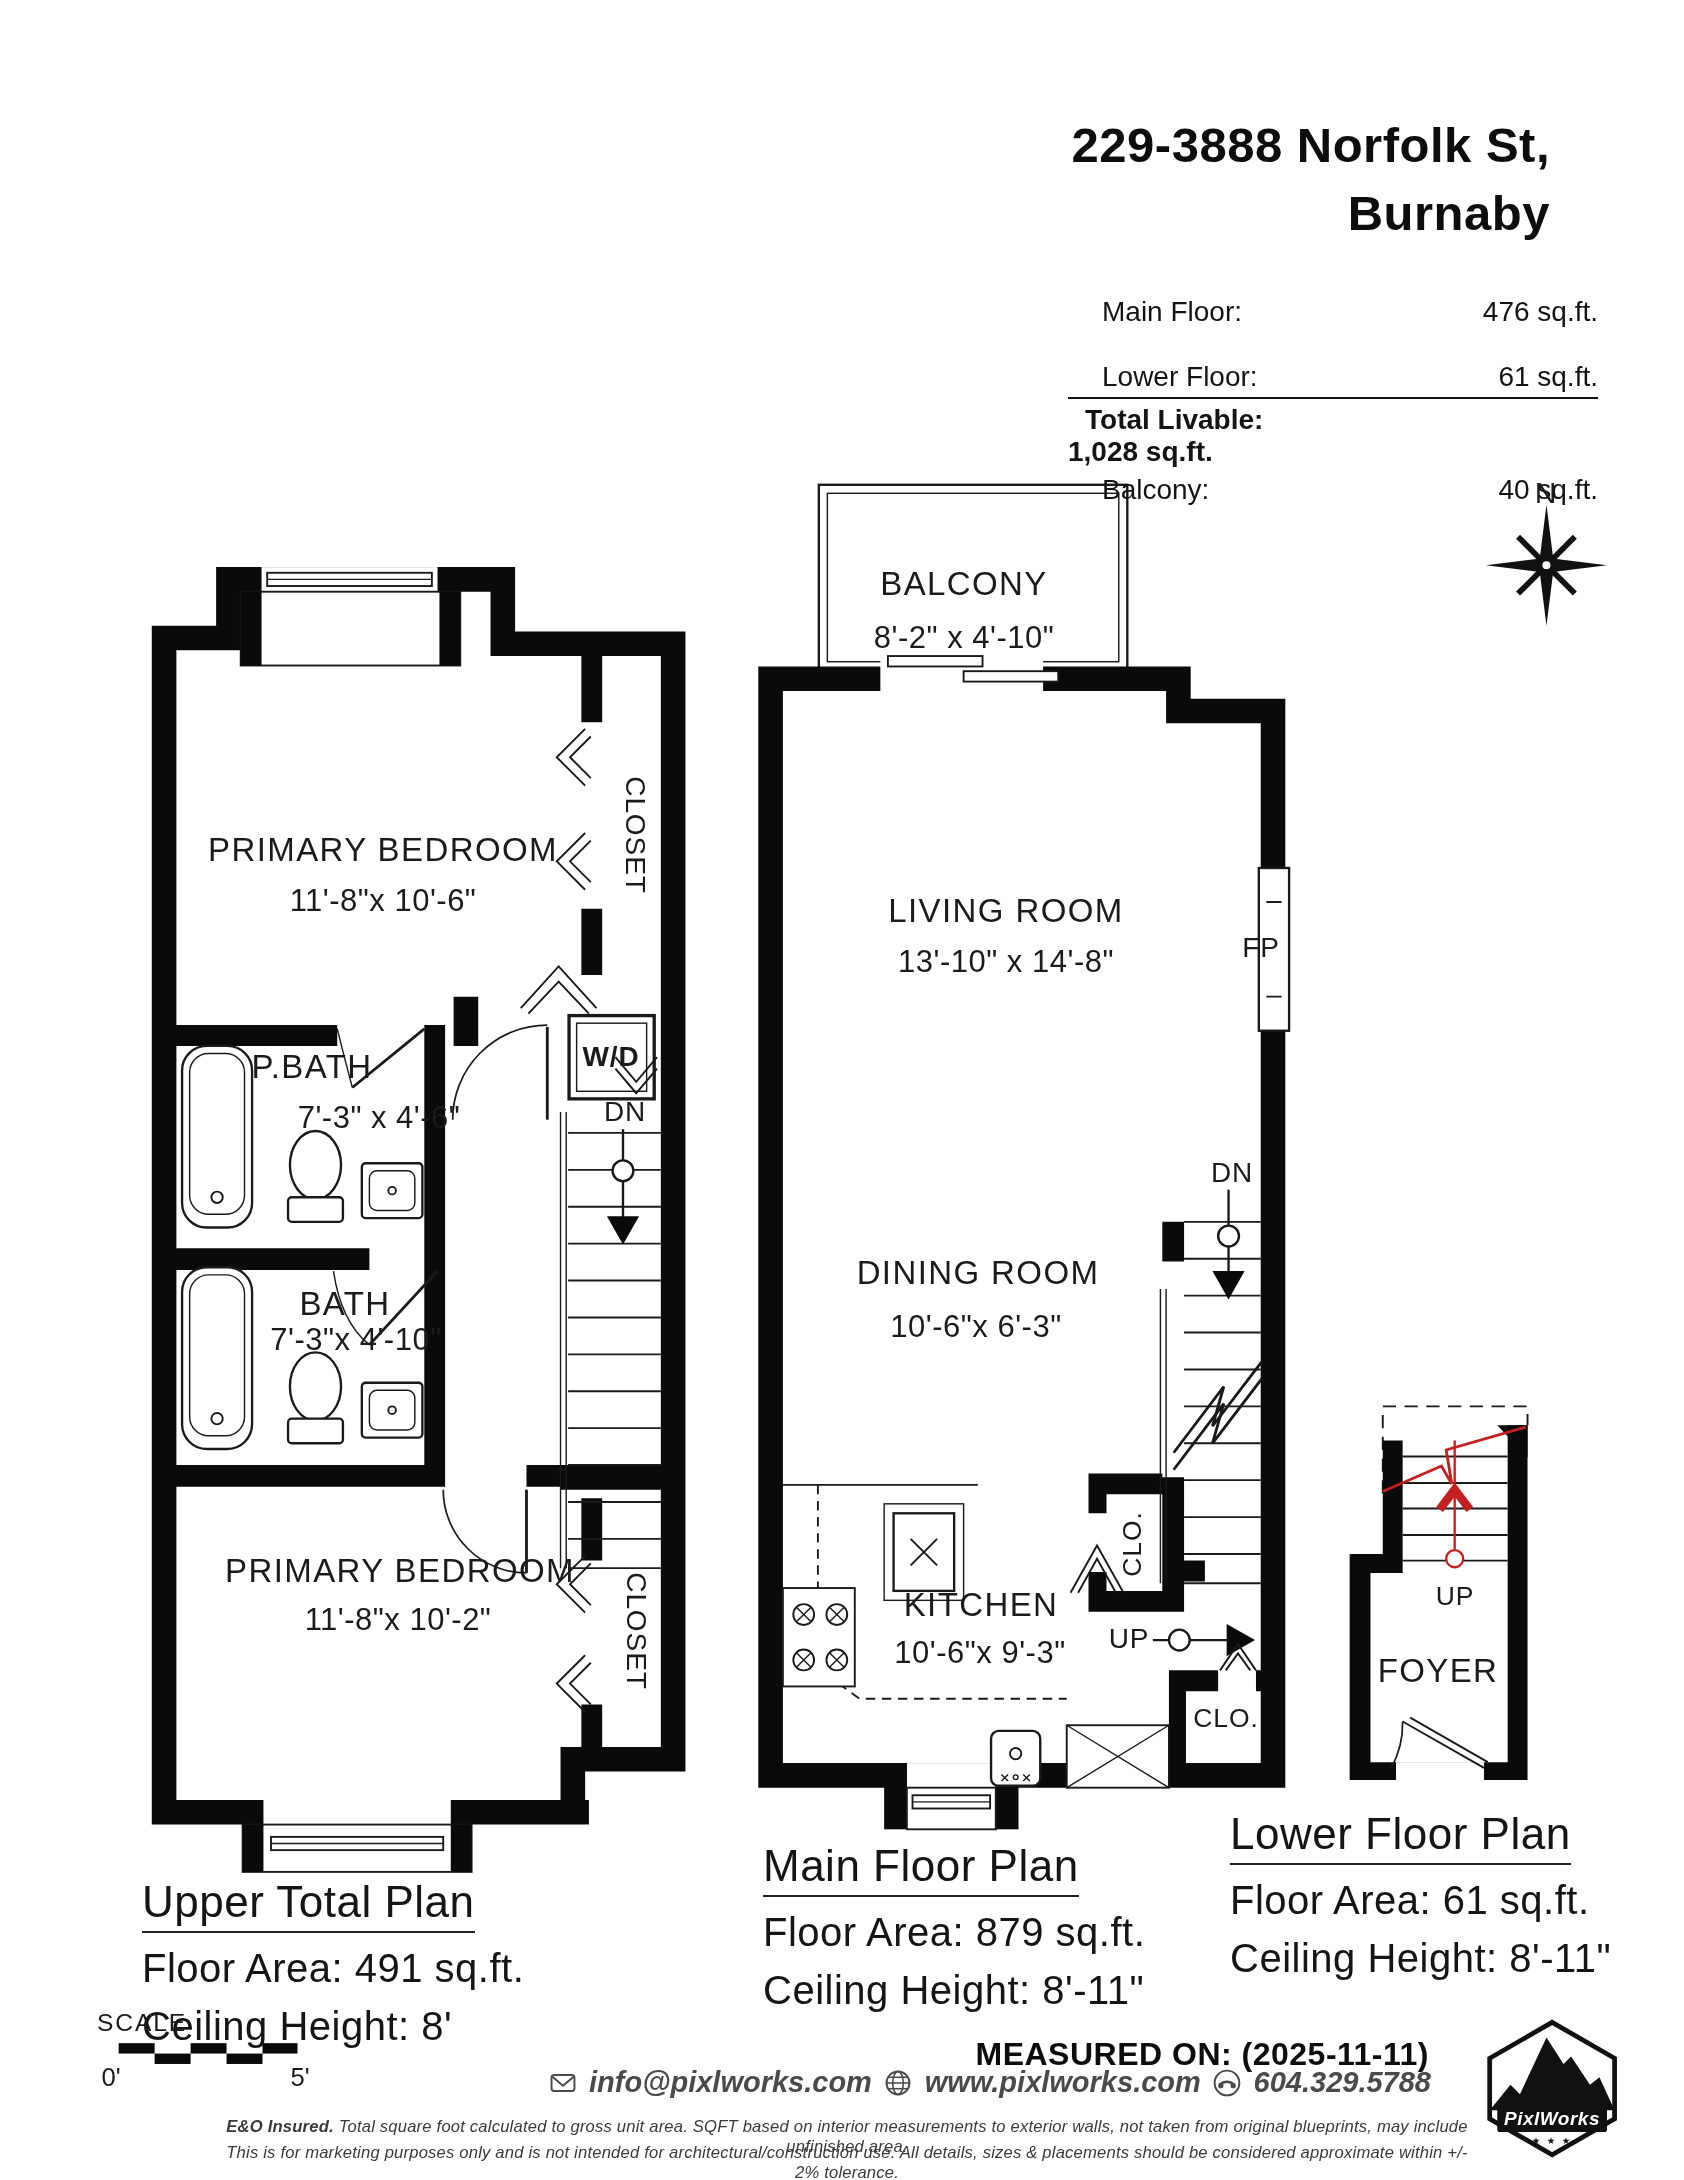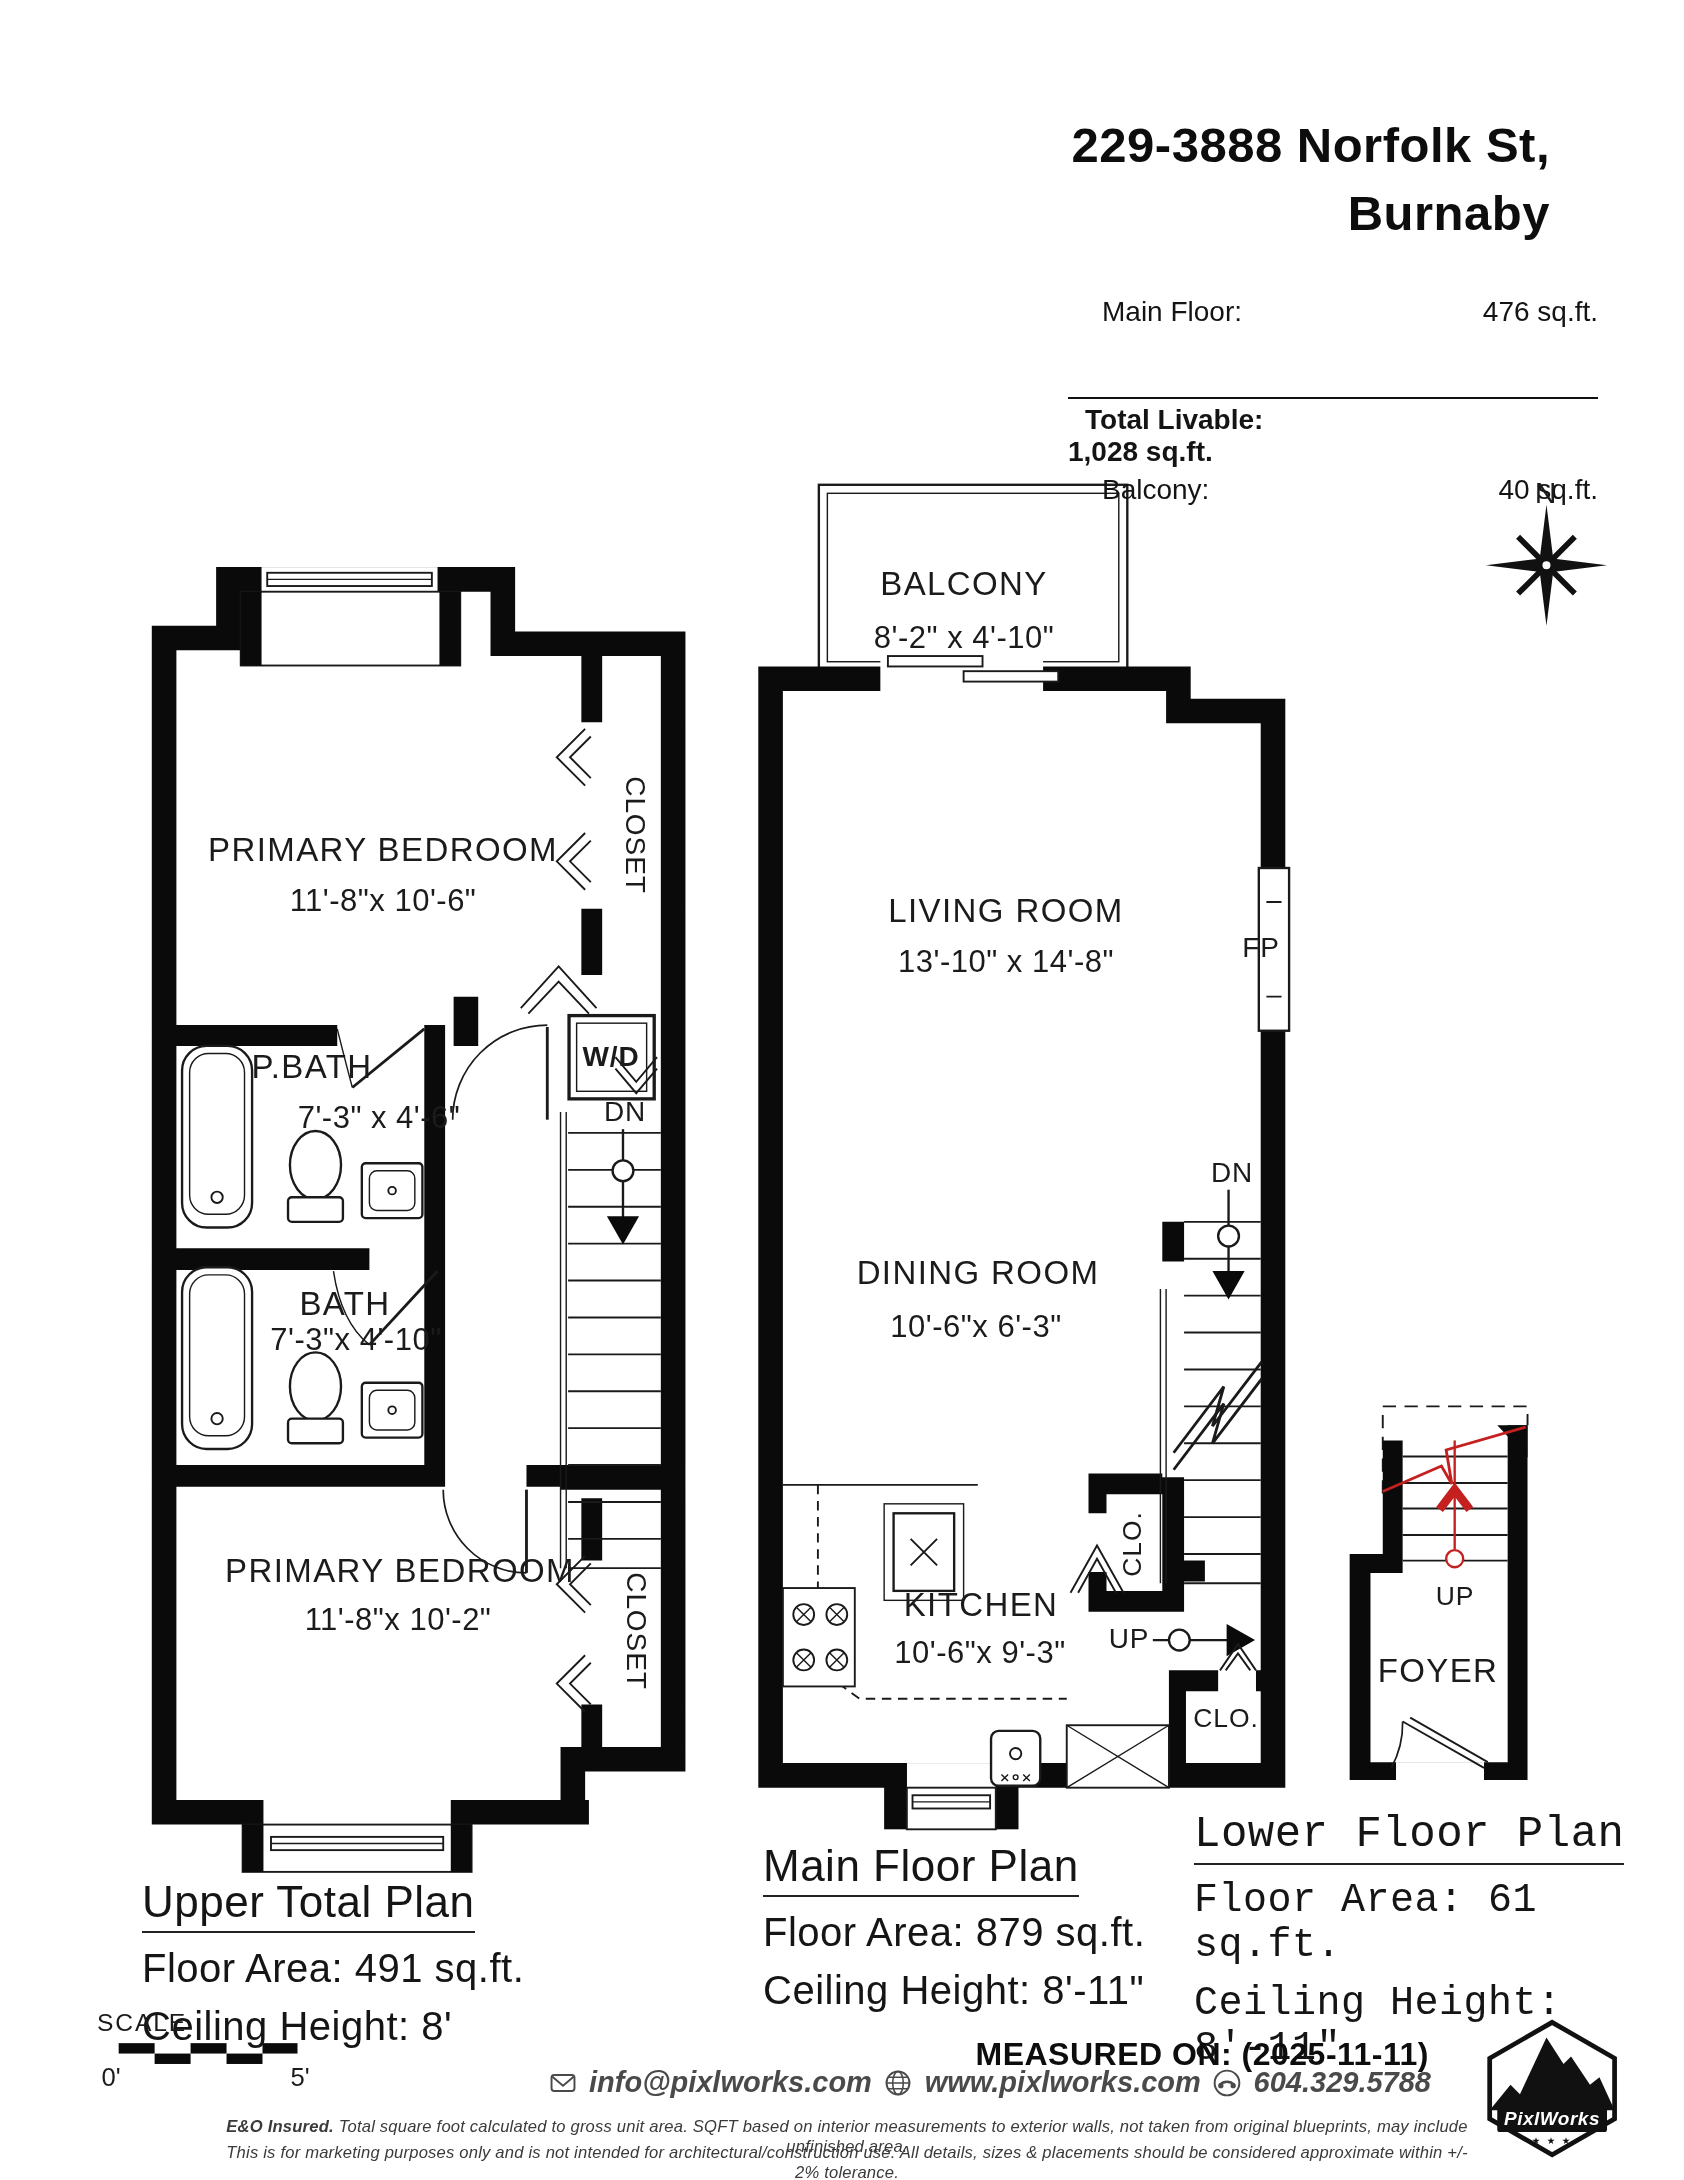--- a/index.html
+++ b/index.html
@@ -262,20 +262,24 @@
   </g>
 </svg>
 
 <div class="addr" style="top:93px;">229-3888 Norfolk St,</div>
 <div class="addr" style="top:161px;">Burnaby</div>
 
 <div class="arearow" style="top:272px;">
   <span class="lab">Main Floor:</span>
   <span class="val">476 sq.ft.</span>
 </div>
+<div class="arearow" style="top:337px;">
+  <span class="lab">Lower Floor:</span>
+  <span class="val">61 sq.ft.</span>
+</div>
 <div class="rule" style="top:373px;"></div>
 <div class="arearow" style="top:380px;font-weight:700;flex-direction:column;">
   <span class="lab" style="padding-left:17px;">Total Livable:</span>
   <span class="val">1,028 sq.ft.</span>
 </div>
 <div class="arearow" style="top:450px;">
   <span class="lab">Balcony:</span>
   <span class="val">40 sq.ft.</span>
 </div>
 
@@ -316,21 +320,21 @@
 
 <div class="titleblock" style="left:763px;top:1817px;">
   <div class="t">Main Floor Plan</div>
   <div class="a">Floor Area: 879 sq.ft.</div>
   <div class="a">Ceiling Height: 8'-11"</div>
 </div>
 
 <div class="c tag" style="left:1455px;top:1572px;font-size:26.5px;">UP</div>
 <div class="c room" style="left:1438px;top:1646px;">FOYER</div>
 
-<div class="titleblock" style="left:1194px;top:1785px;font-family:Liberation Mono, monospace;">
+<div class="titleblock" style="left:1230px;top:1785px;">
   <div class="t">Lower Floor Plan</div>
   <div class="a">Floor Area: 61 sq.ft.</div>
   <div class="a">Ceiling Height: 8'-11"</div>
 </div>
 
 <div class="scalelbl" style="left:97px;top:1985px;font-size:24.6px;letter-spacing:1.9px;">SCALE</div>
 <div class="c scalelbl" style="left:111px;top:2054px;">0'</div>
 <div class="c scalelbl" style="left:300px;top:2054px;">5'</div>
 
 <div class="measured">MEASURED ON: (2025-11-11)</div>

